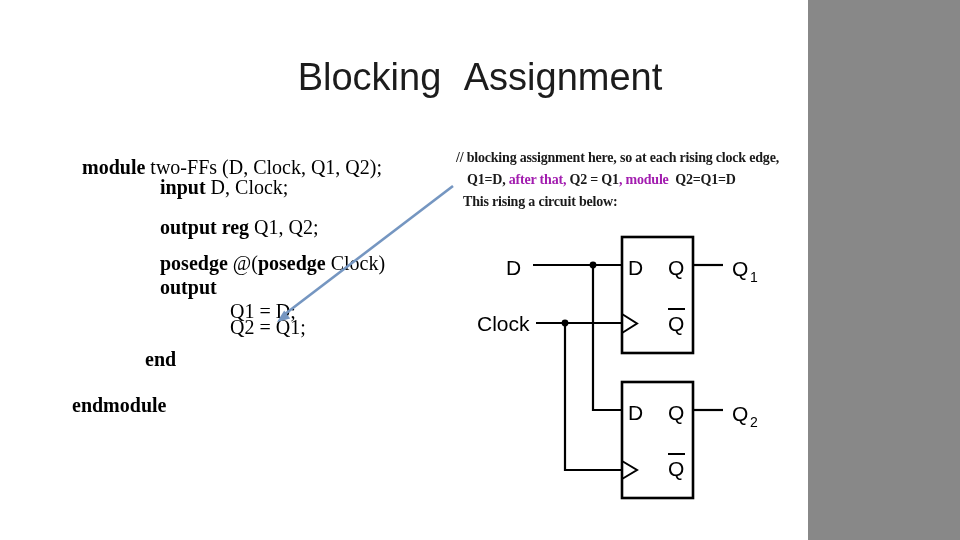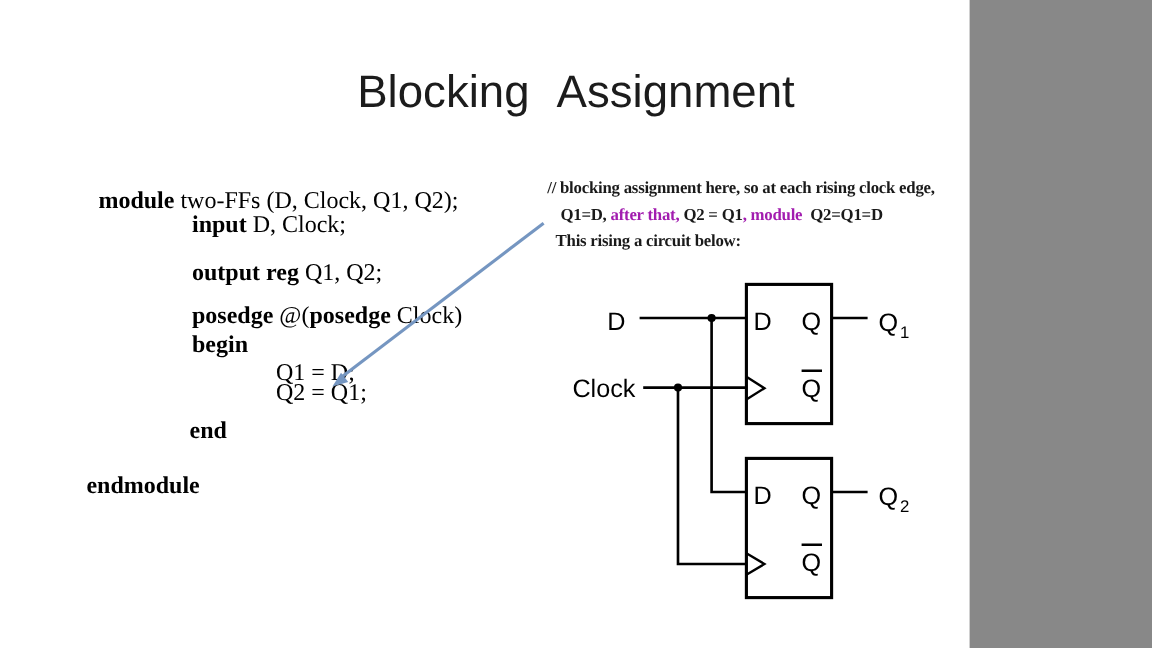--- a/index.html
+++ b/index.html
@@ -24,24 +24,24 @@
 
 <div class="slide">
 
   <h1 class="title">Blocking Assignment</h1>
 
   <div>
     <div class="cl" style="left:82px;top:156px"><b>module</b><span> two-FFs (D, Clock, Q1, Q2);</span></div>
     <div class="cl" style="left:160px;top:176px"><b>input</b><span> D, Clock;</span></div>
     <div class="cl" style="left:160px;top:216px"><b>output reg</b><span> Q1, Q2;</span></div>
     <div class="cl" style="left:160px;top:252px"><b>posedge </b><span>@(</span><b>posedge</b><span> Clock)</span></div>
-    <div class="cl" style="left:160px;top:276px"><b>begin</b></div>
+    <div class="cl" style="left:160px;top:276px"><b>output</b></div>
     <div class="cl" style="left:230px;top:300px"><span>Q1 = D;</span></div>
     <div class="cl" style="left:230px;top:316px"><span>Q2 = Q1;</span></div>
-    <div class="cl" style="left:158px;top:348px"><b>end</b></div>
+    <div class="cl" style="left:145px;top:348px"><b>end</b></div>
     <div class="cl" style="left:72px;top:394px"><b>endmodule</b></div>
   </div>
 
   <div>
     <div class="cm" style="left:456px;top:150px">// blocking assignment here, so at each rising clock edge,</div>
     <div class="cm" style="left:467px;top:172px"><span>Q1=D, </span><span class="rd">after that,</span><span> Q2 = Q1</span><span class="rd">, module</span><span>  Q2=Q1=D</span></div>
     <div class="cm" style="left:463px;top:194px">This rising a circuit below:</div>
   </div>
 
   <svg class="overlay" viewBox="0 0 960 540">

